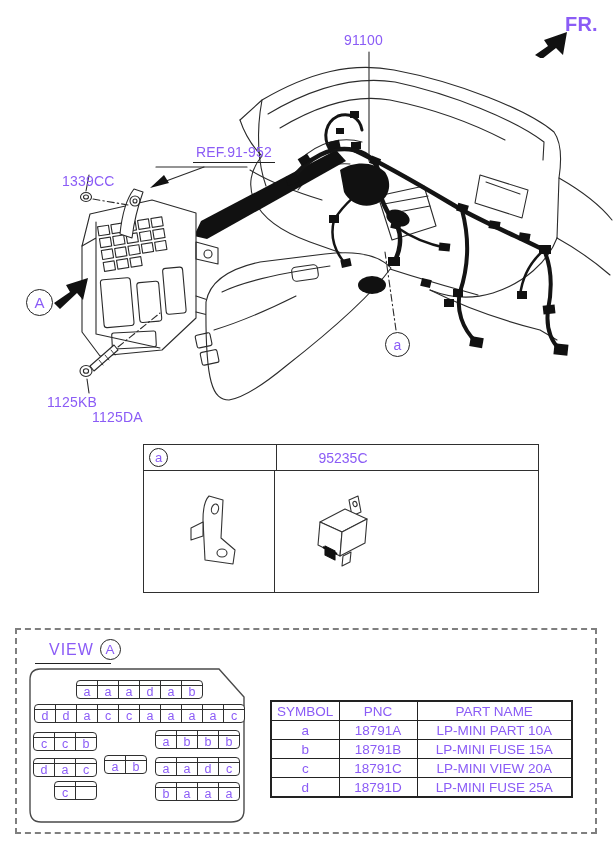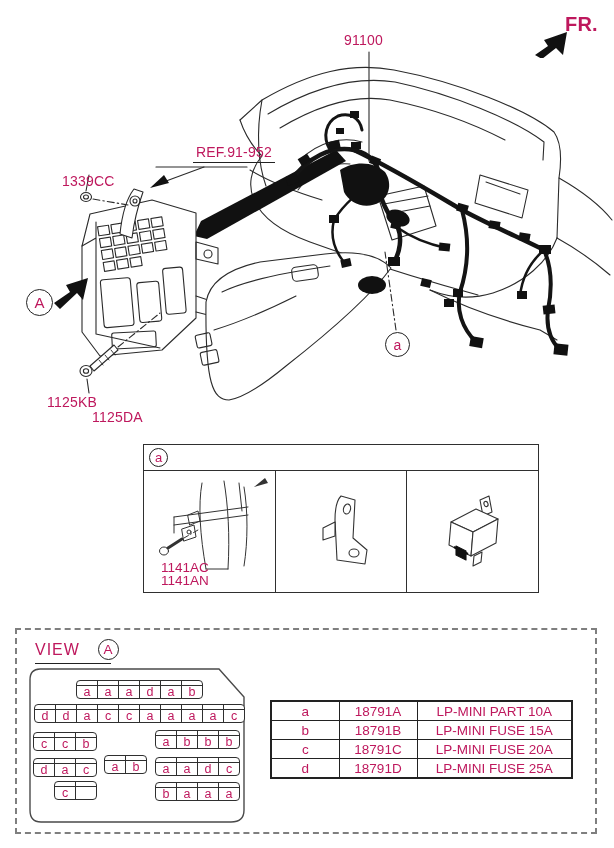--- a/index.html
+++ b/index.html
@@ -1,37 +1,37 @@
 <!DOCTYPE html>
 <html><head>
 <meta charset="utf-8">
 <style>
   html,body{margin:0;padding:0;background:#fff;}
   #page{position:relative;width:614px;height:848px;background:#fff;overflow:hidden;
-        font-family:"Liberation Sans",sans-serif;color:#be185d;border-radius:10px;}
+        font-family:"Liberation Sans",sans-serif;color:#8b5cf6;border-radius:10px;}
   .abs{position:absolute;}
   .callout{font-size:14px;letter-spacing:.2px;white-space:nowrap;}
   .marker{border:1.5px solid #222;border-radius:50%;display:flex;align-items:center;
           justify-content:center;background:#fff;box-sizing:border-box;}
   
   .ptable{left:143px;top:444px;width:396px;height:149px;border:1.5px solid #2f2f2f;
           box-sizing:border-box;background:#fff;}
   .pt-head{display:flex;height:26px;border-bottom:1.5px solid #2f2f2f;box-sizing:border-box;}
   .pt-h{box-sizing:border-box;border-right:1.5px solid #2f2f2f;display:flex;align-items:center;
         justify-content:center;font-size:14px;}
   .pt-h:last-child,.pt-c:last-child{border-right:none;}
   .pt-body{display:flex;height:121px;}
   .pt-c{box-sizing:border-box;border-right:1.5px solid #2f2f2f;position:relative;
         display:flex;align-items:center;justify-content:center;}
   .w1{width:133px;} .w2{width:131px;} .w3{width:132px;}
   .pt-label{position:absolute;font-size:13.5px;line-height:13px;white-space:nowrap;}
   
   .viewbox{left:15px;top:628px;width:582px;height:206px;border:2px dashed #7f7f7f;
            box-sizing:border-box;background:#fff;}
-  .view-title{left:18px;top:9px;display:flex;align-items:center;gap:18px;font-size:16px;
+  .view-title{left:32px;top:9px;display:flex;align-items:center;gap:6px;font-size:16px;
               letter-spacing:1px;}
   .view-underline{left:18px;top:33px;width:76px;border-top:1.3px solid #222;}
   .fg{position:absolute;display:flex;border:1px solid #2f2f2f;border-radius:4px;background:#fff;}
   .fc{width:20px;height:17px;box-sizing:content-box;border-right:1px solid #2f2f2f;
       display:flex;flex-direction:column;}
   .fc:last-child{border-right:none;}
   .fc i{display:block;height:4px;border-bottom:1px solid #2f2f2f;}
   .fc b{flex:1;font-weight:400;font-size:12.5px;line-height:12px;text-align:center;}
   
   .ftable{left:253px;top:70px;border-collapse:collapse;font-size:13.5px;background:#fff;
@@ -182,40 +182,23 @@
   <div class="abs callout" style="left:47px;top:395px;line-height:15px;">1125KB</div>
   <div class="abs callout" style="left:64px;top:410px;line-height:15px;margin-left:28px;">1125DA</div>
   <div class="abs marker" style="left:26px;top:289px;width:27px;height:27px;font-size:15px;">A</div>
   <div class="abs marker" style="left:385px;top:332px;width:25px;height:25px;font-size:14px;">a</div>
 
   <div class="abs ptable">
     <div class="pt-head">
       <div class="pt-h w1" style="justify-content:flex-start;padding-left:5px;">
         <span class="marker" style="width:19px;height:19px;font-size:13px;">a</span>
       </div>
+      <div class="pt-h w3">95235C</div>
     </div>
     <div class="pt-body">
-      <div class="pt-c w1">
-        <svg width="131" height="121" viewBox="0 0 131 121" stroke="#333" fill="none" stroke-width="1" stroke-linecap="round" stroke-linejoin="round">
-          <path d="M58,12 C54,34 56,64 62,98"></path>
-          <path d="M80,10 C84,34 86,64 84,98"></path>
-          <path d="M100,16 C104,40 104,70 100,95"></path>
-          <path d="M30,46 L104,36 M30,54 L104,44 M30,46 L30,62"></path>
-          <path d="M95,12 L98,40 M62,98 L84,98"></path>
-          <polygon points="110,16 121,7 124,12" fill="#333" stroke="none"></polygon>
-          <path d="M38,58 L50,54 L52,66 L40,70 Z"></path>
-            <circle cx="45" cy="61" r="2"></circle>
-          <path d="M44,44 L54,40 L56,50 L46,54 Z"></path>
-          <ellipse cx="20" cy="80" rx="4.5" ry="4" fill="#fff"></ellipse>
-          <path d="M24,77 L38,68" stroke-width="3"></path>
-          <path d="M40,67 L54,59" stroke-dasharray="5 2.5 1 2.5"></path>
-        </svg>
-        <div class="pt-label" style="left:17px;top:90px;">1141AC</div>
-        <div class="pt-label" style="left:17px;top:103px;">1141AN</div>
-      </div>
       <div class="pt-c w2">
         <svg width="60" height="84" viewBox="0 0 60 84" stroke="#333" fill="#fff" stroke-width="1.1" stroke-linejoin="round">
           <path d="M30,6 L44,10 L42,48 L56,60 L54,74 L26,70 L24,30 C24,16 26,10 30,6 Z"></path>
           <ellipse cx="36" cy="19" rx="3.5" ry="5" transform="rotate(14 36 19)" fill="#fff"></ellipse>
           <ellipse cx="43" cy="63" rx="5" ry="4" fill="#fff"></ellipse>
           <path d="M12,38 L24,32 L24,46 L12,50 Z"></path>
         </svg>
       </div>
       <div class="pt-c w3">
         <svg width="72" height="84" viewBox="0 0 72 84" stroke="#333" fill="#fff" stroke-width="1.1" stroke-linejoin="round">
@@ -416,34 +399,39 @@
         </div>
     </div>
 
     <table class="abs ftable">
       <colgroup>
           <col style="width:68px">
           <col style="width:78px">
           <col style="width:155px">
         </colgroup>
       <tbody>
+          <tr>
+        <th>SYMBOL</th>
+        <th>PNC</th>
+        <th>PART NAME</th>
+      </tr>
       <tr>
         <td>a</td>
         <td>18791A</td>
         <td>LP-MINI PART 10A</td>
       </tr>
       <tr>
         <td>b</td>
         <td>18791B</td>
         <td>LP-MINI FUSE 15A</td>
       </tr>
       <tr>
         <td>c</td>
         <td>18791C</td>
-        <td>LP-MINI FUSE 20A</td>
+        <td>LP-MINI VIEW 20A</td>
       </tr>
       <tr>
         <td>d</td>
         <td>18791D</td>
         <td>LP-MINI FUSE 25A</td>
       </tr>
     </tbody>
       </table>
   </div>
 

